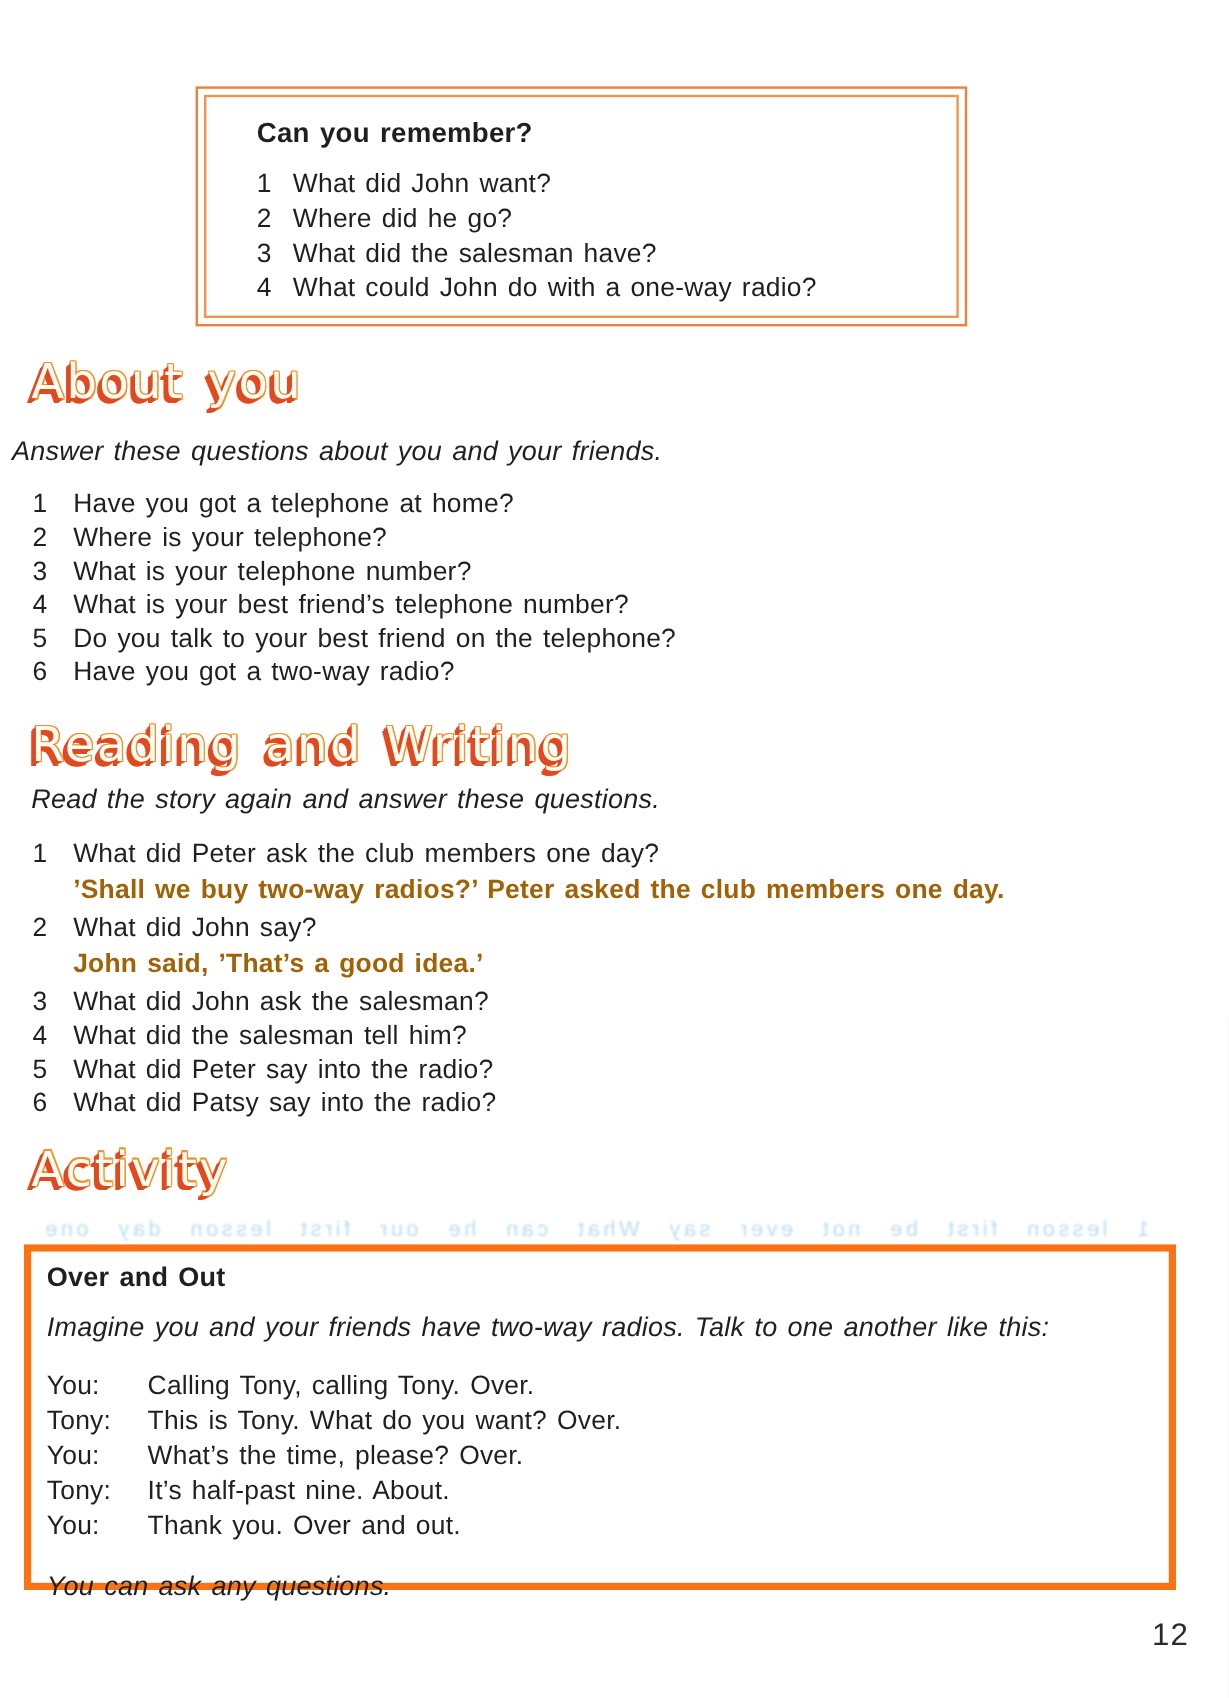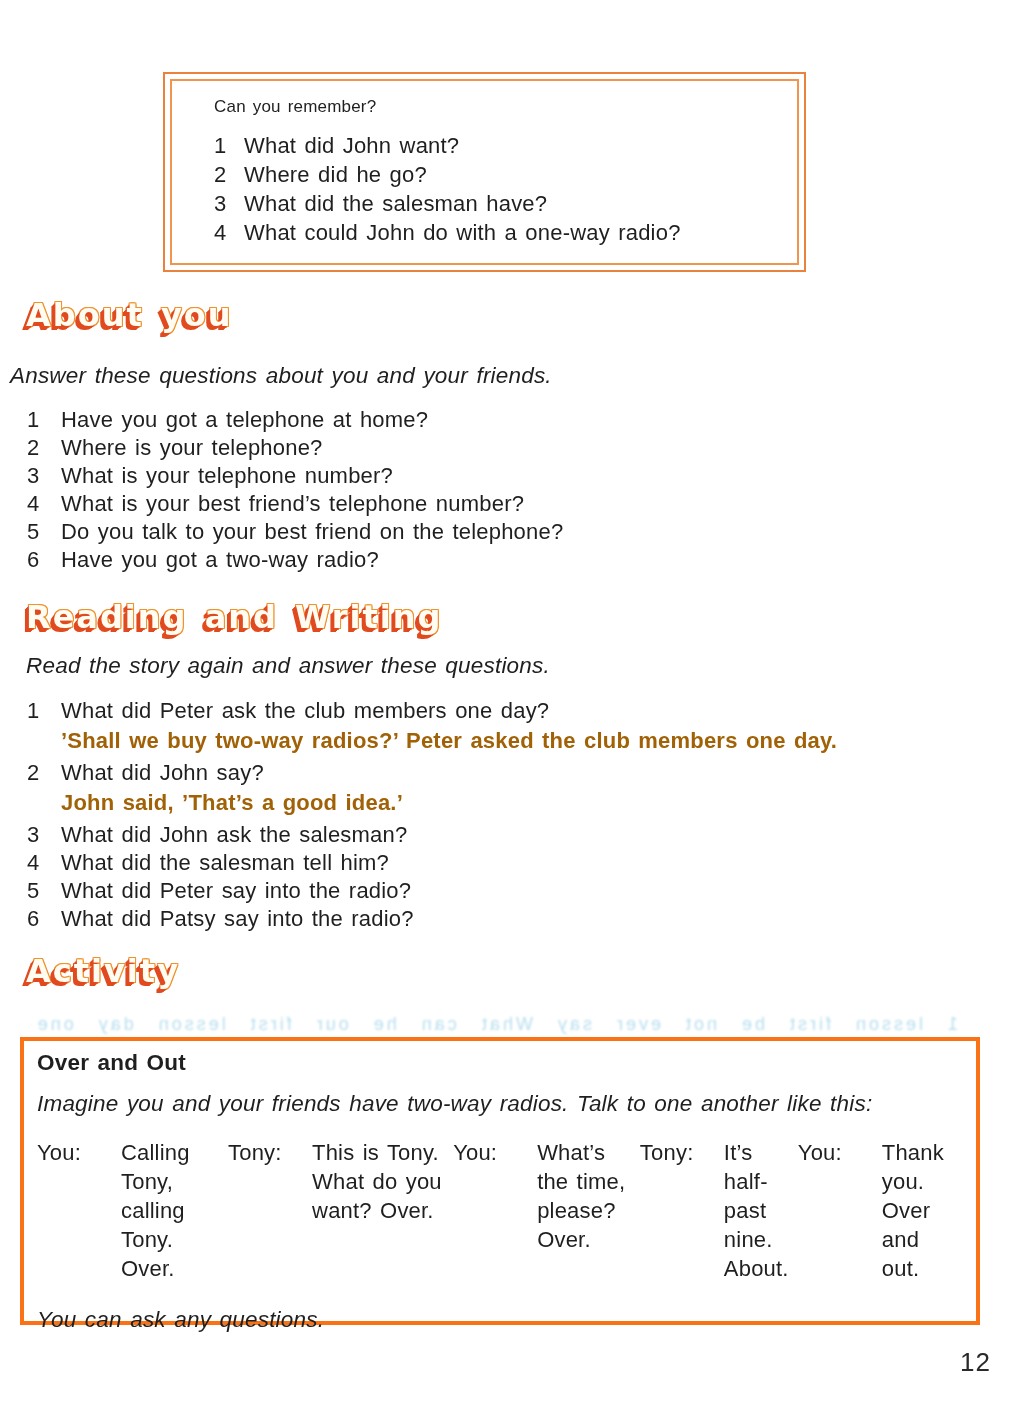--- a/index.html
+++ b/index.html
@@ -28,31 +28,31 @@
   
   .remember-box {
     position: absolute; left: 163px; top: 72px; width: 643px; height: 200px;
     border: 2px solid #e8823c; padding: 5px; box-sizing: border-box;
   }
   .remember-inner {
     width: 100%; height: 100%; box-sizing: border-box;
     border: 2px solid #f0954e;
     padding: 16px 20px 10px 42px;
   }
-  .remember-title { margin: 0 0 14px 0; font-size: 17px; font-weight: normal; letter-spacing: 0.2px; word-spacing: 2px; }
+  .remember-title { margin: 0 0 14px 0; font-size: 23px; font-weight: bold; letter-spacing: 0.2px; word-spacing: 2px; }
   .remember-inner .q-row { line-height: 29px; }
   .remember-inner .q-num { width: 30px; flex: 0 0 30px; }
 
   
   .bubble {
     position: absolute;
     margin: 0;
     font-family: "DejaVu Sans", sans-serif;
-    font-weight: 700;
-    font-size: 32px;
+    font-weight: 400;
+    font-size: 40px;
     letter-spacing: 2px;
     word-spacing: 4px;
     color: #fffdf2;
     text-shadow:
       -4px 4px 0 #e04a1e,
       -3px 3px 0 #e04a1e,
       -2px 2px 0 #e55024,
       -1px 1px 0 #e8622a,
       1px 0 0 #f0922e, -1px 0 0 #f0922e, 0 1px 0 #f0922e, 0 -1px 0 #f0922e,
       1px 1px 0 #f0922e, -1px -1px 0 #f0922e, 1px -1px 0 #f0922e, -1px 2px 0 #ef8c2a;
@@ -73,27 +73,27 @@
   .bleed {
     position: absolute; left: 28px; top: 1014px; width: 930px;
     transform: scaleX(-1);
     color: #7fc4e0; opacity: 0.55; filter: blur(1.1px);
     font-size: 18px; letter-spacing: 3px; word-spacing: 14px;
     white-space: nowrap; overflow: hidden;
   }
 
   .activity-box {
     position: absolute; left: 20px; top: 1037px; width: 960px; height: 288px;
-    border: 4px solid #f97316; box-sizing: border-box;
+    border: 6px solid #f97316; box-sizing: border-box;
     background: #ffffff;
     padding: 9px 16px 0 13px;
   }
   .activity-title { margin: 0 0 14px 0; font-size: 22.5px; font-weight: bold; letter-spacing: 0.2px; word-spacing: 2px; }
   .activity-instruction { margin: 0 0 20px 0; }
-  .dialogue { display: flex; flex-direction: row; }
+  .dialogue { display: flex; flex-direction: column; }
   .d-row { display: flex; line-height: 29px; }
   .d-speaker { width: 84px; flex: 0 0 84px; }
   .d-line { flex: 1; }
   .activity-footer { margin-top: 24px; }
 
   .page-number {
     position: absolute; left: 960px; top: 1347px;
     font-size: 26px; letter-spacing: 1px; color: #2a2a2a;
   }
 </style>

